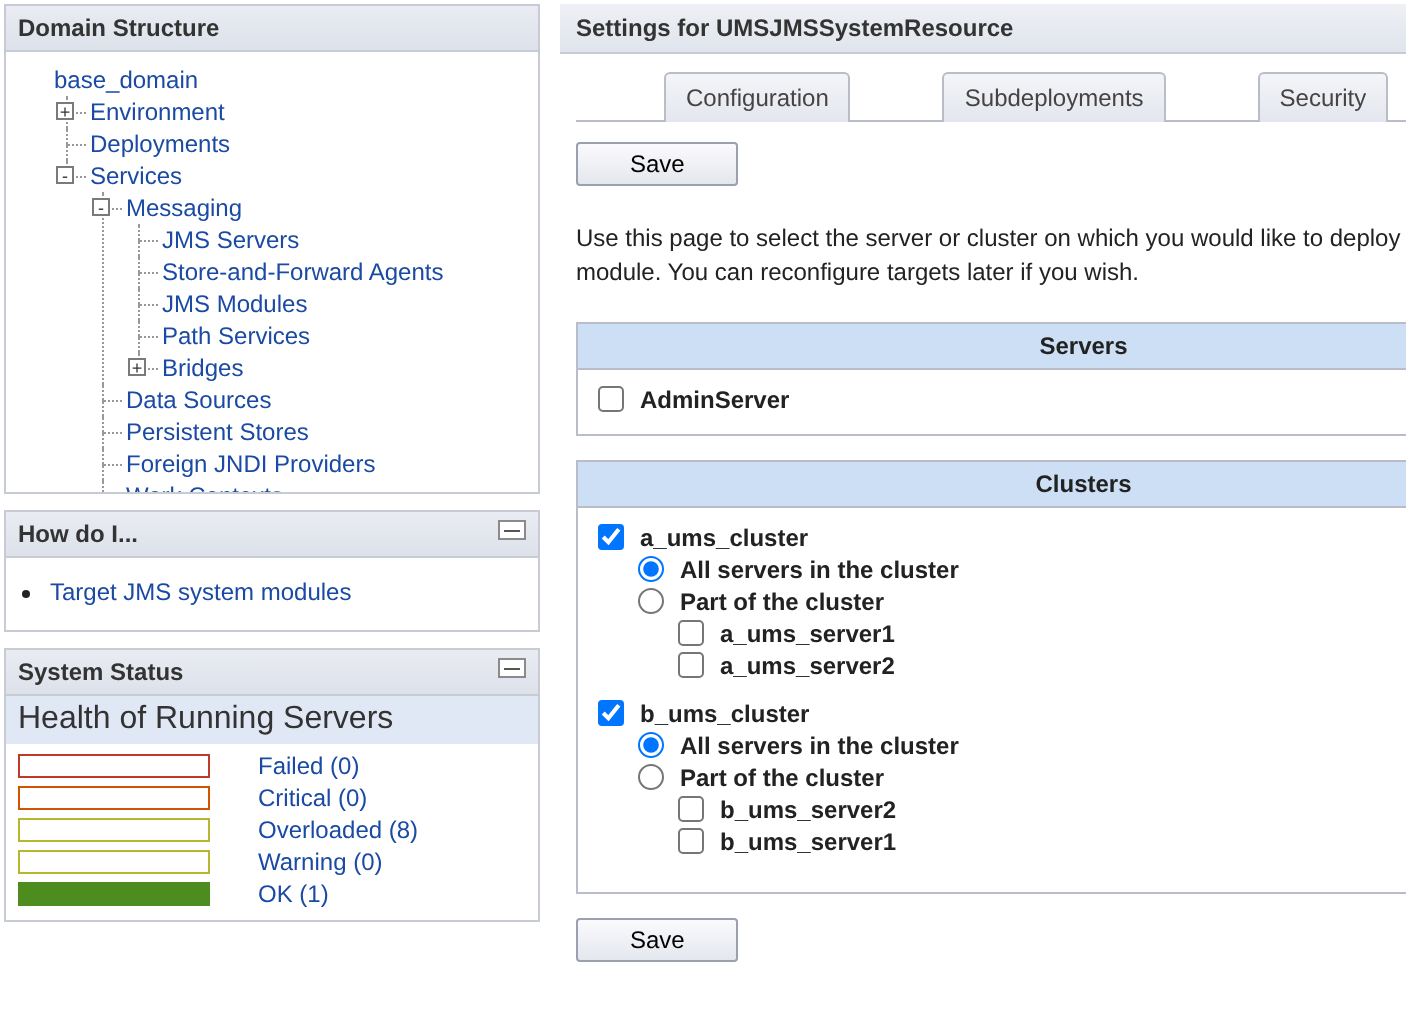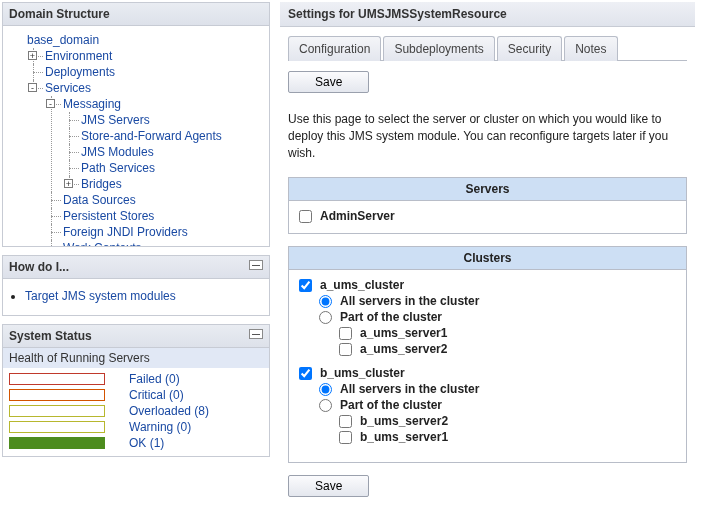--- a/index.html
+++ b/index.html
@@ -105,21 +105,21 @@
 
   
   .bullets { margin: 6px 0 6px 18px; padding: 0; }
   .bullets li { color: #222; margin-bottom: 4px; }
   .bullets li a { color: #1a4aa3; text-decoration: none; }
 
   
   .status-sub {
     background: #e1e8f5;
     padding: 3px 6px;
-    font-size: 12px;
+    font-size: 16px;
     color: #333;
   }
   .status-rows { padding: 4px 6px; }
   .status-row { display: flex; align-items: center; margin-bottom: 2px; gap: 16px; }
   .status-bar-wrap {
     width: 96px; flex: 0 0 96px;
     height: 12px;
     border: 1px solid #a8a8a8;
     background: #fff;
     margin-right: 8px;
@@ -147,20 +147,21 @@
     border: 1px solid #b8bdc8;
     border-bottom: none;
     background: linear-gradient(#f4f5f8, #e3e6ee);
     margin-right: 2px;
     font-size: 12px;
     color: #444;
     cursor: pointer;
     position: relative;
     top: 1px;
     border-radius: 3px 3px 0 0;
+    margin-left: 44px;
   }
   .tab.active {
     background: #fff;
     font-weight: bold;
     color: #222;
     border-bottom: 1px solid #fff;
   }
   .right-body { padding: 10px 8px 8px 8px; }
   .btn {
     border: 1px solid #9aa0ad;

